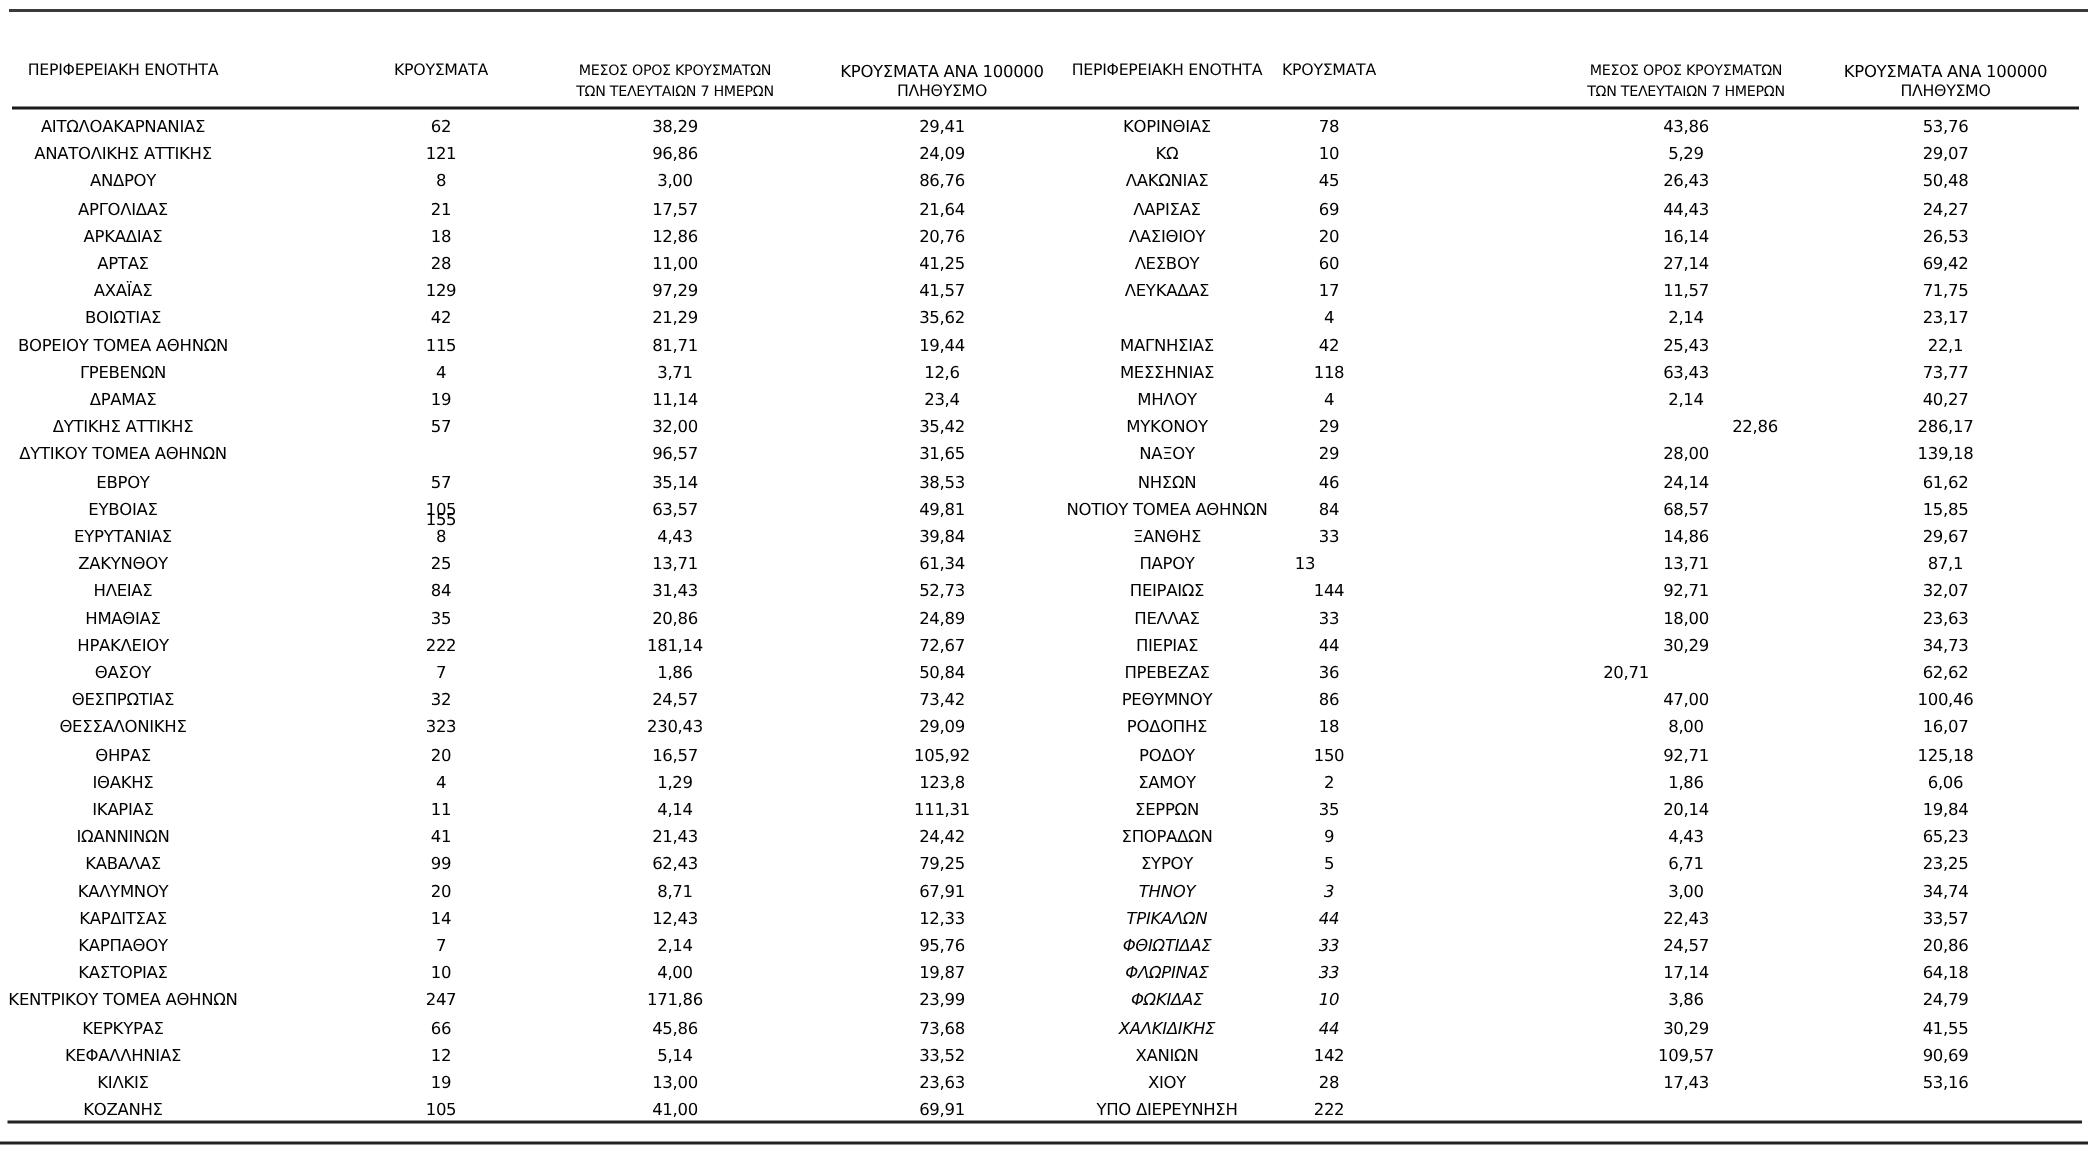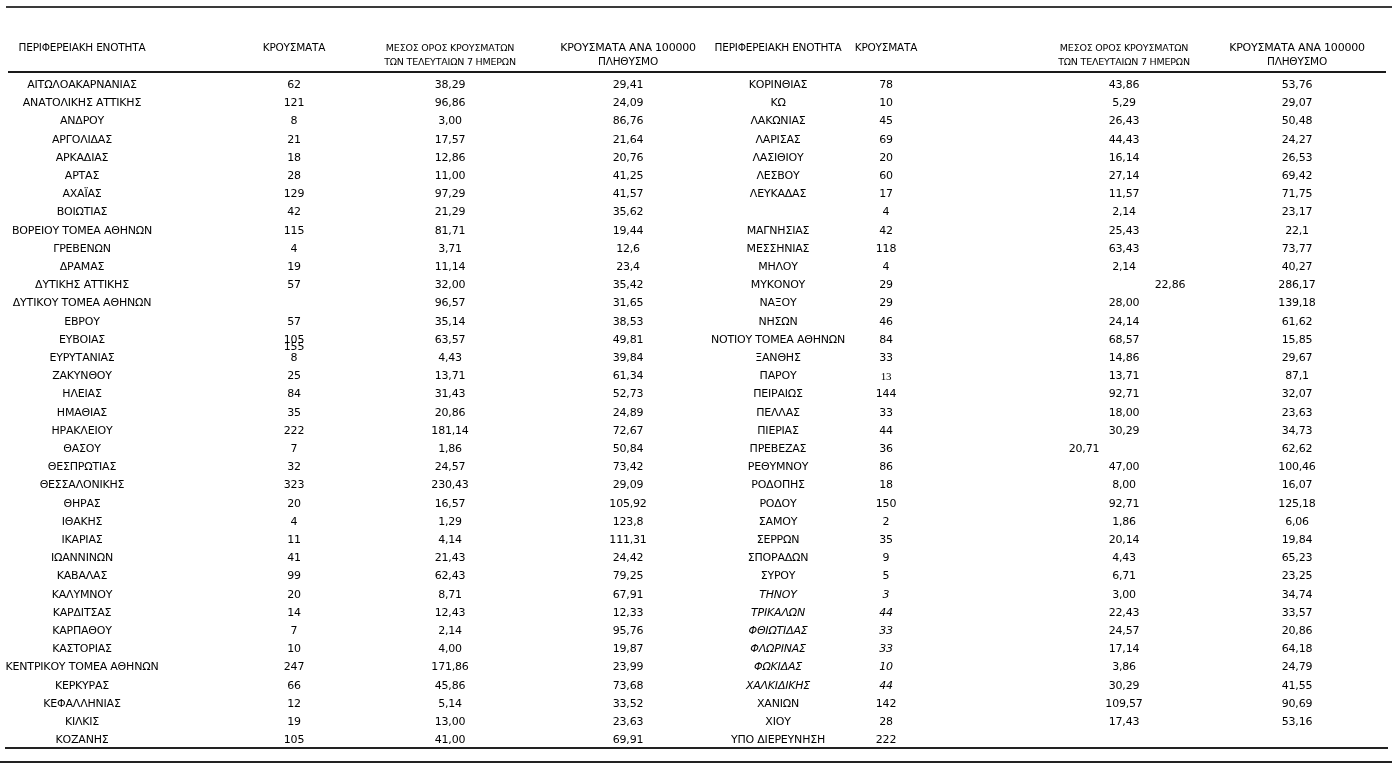--- a/index.html
+++ b/index.html
@@ -228,21 +228,21 @@
         <div class="cell" style="left: 636px;">33</div>
         <div class="cell" style="left: 874px;">14,86</div>
         <div class="cell" style="left: 1047px;">29,67</div>
       </div>
       <div class="row" style="top: 367.2px;">
         <div class="cell" style="left: -168px;">ΖΑΚΥΝΘΟΥ</div>
         <div class="cell" style="left: 44px;">25</div>
         <div class="cell" style="left: 200px;">13,71</div>
         <div class="cell" style="left: 378px;">61,34</div>
         <div class="cell" style="left: 528px;">ΠΑΡΟΥ</div>
-        <div class="cell" style="left: 636px; font-family: Liberation Serif, serif;">13</div>
+        <div class="cell" style="left: 620px;">13</div>
         <div class="cell" style="left: 874px;">13,71</div>
         <div class="cell" style="left: 1047px;">87,1</div>
       </div>
       <div class="row" style="top: 385.4px;">
         <div class="cell" style="left: -168px;">ΗΛΕΙΑΣ</div>
         <div class="cell" style="left: 44px;">84</div>
         <div class="cell" style="left: 200px;">31,43</div>
         <div class="cell" style="left: 378px;">52,73</div>
         <div class="cell" style="left: 528px;">ΠΕΙΡΑΙΩΣ</div>
         <div class="cell" style="left: 636px;">144</div>

